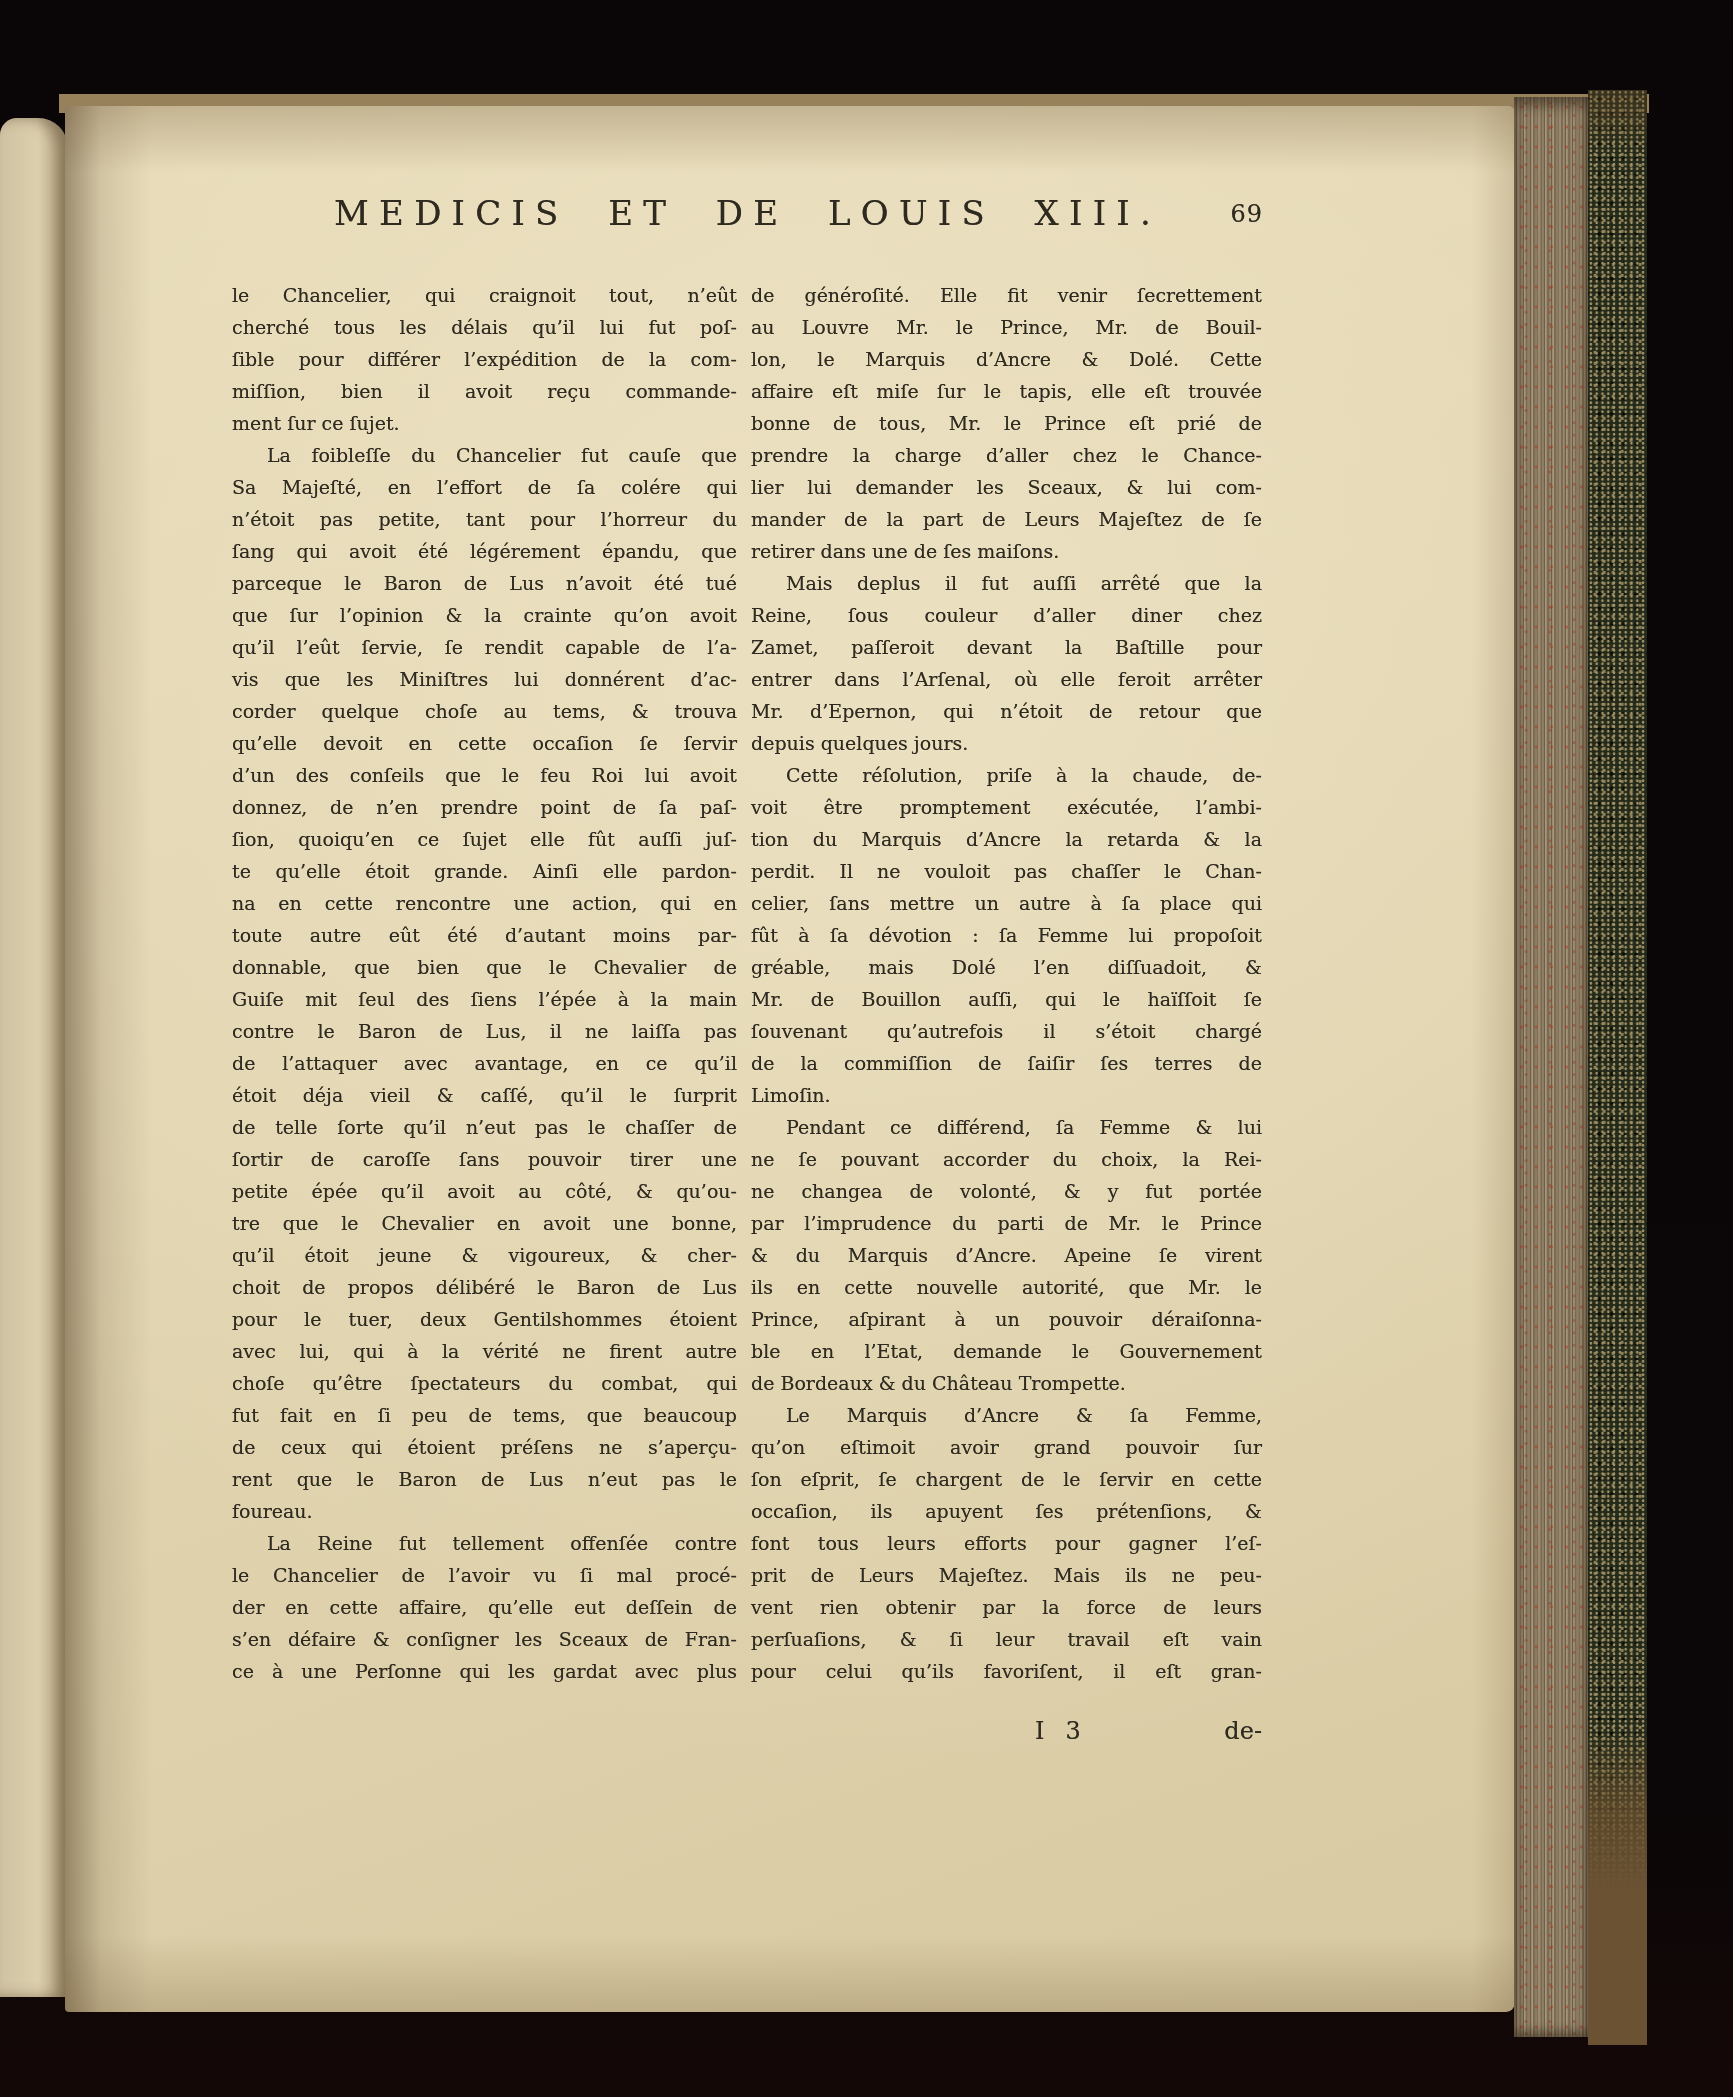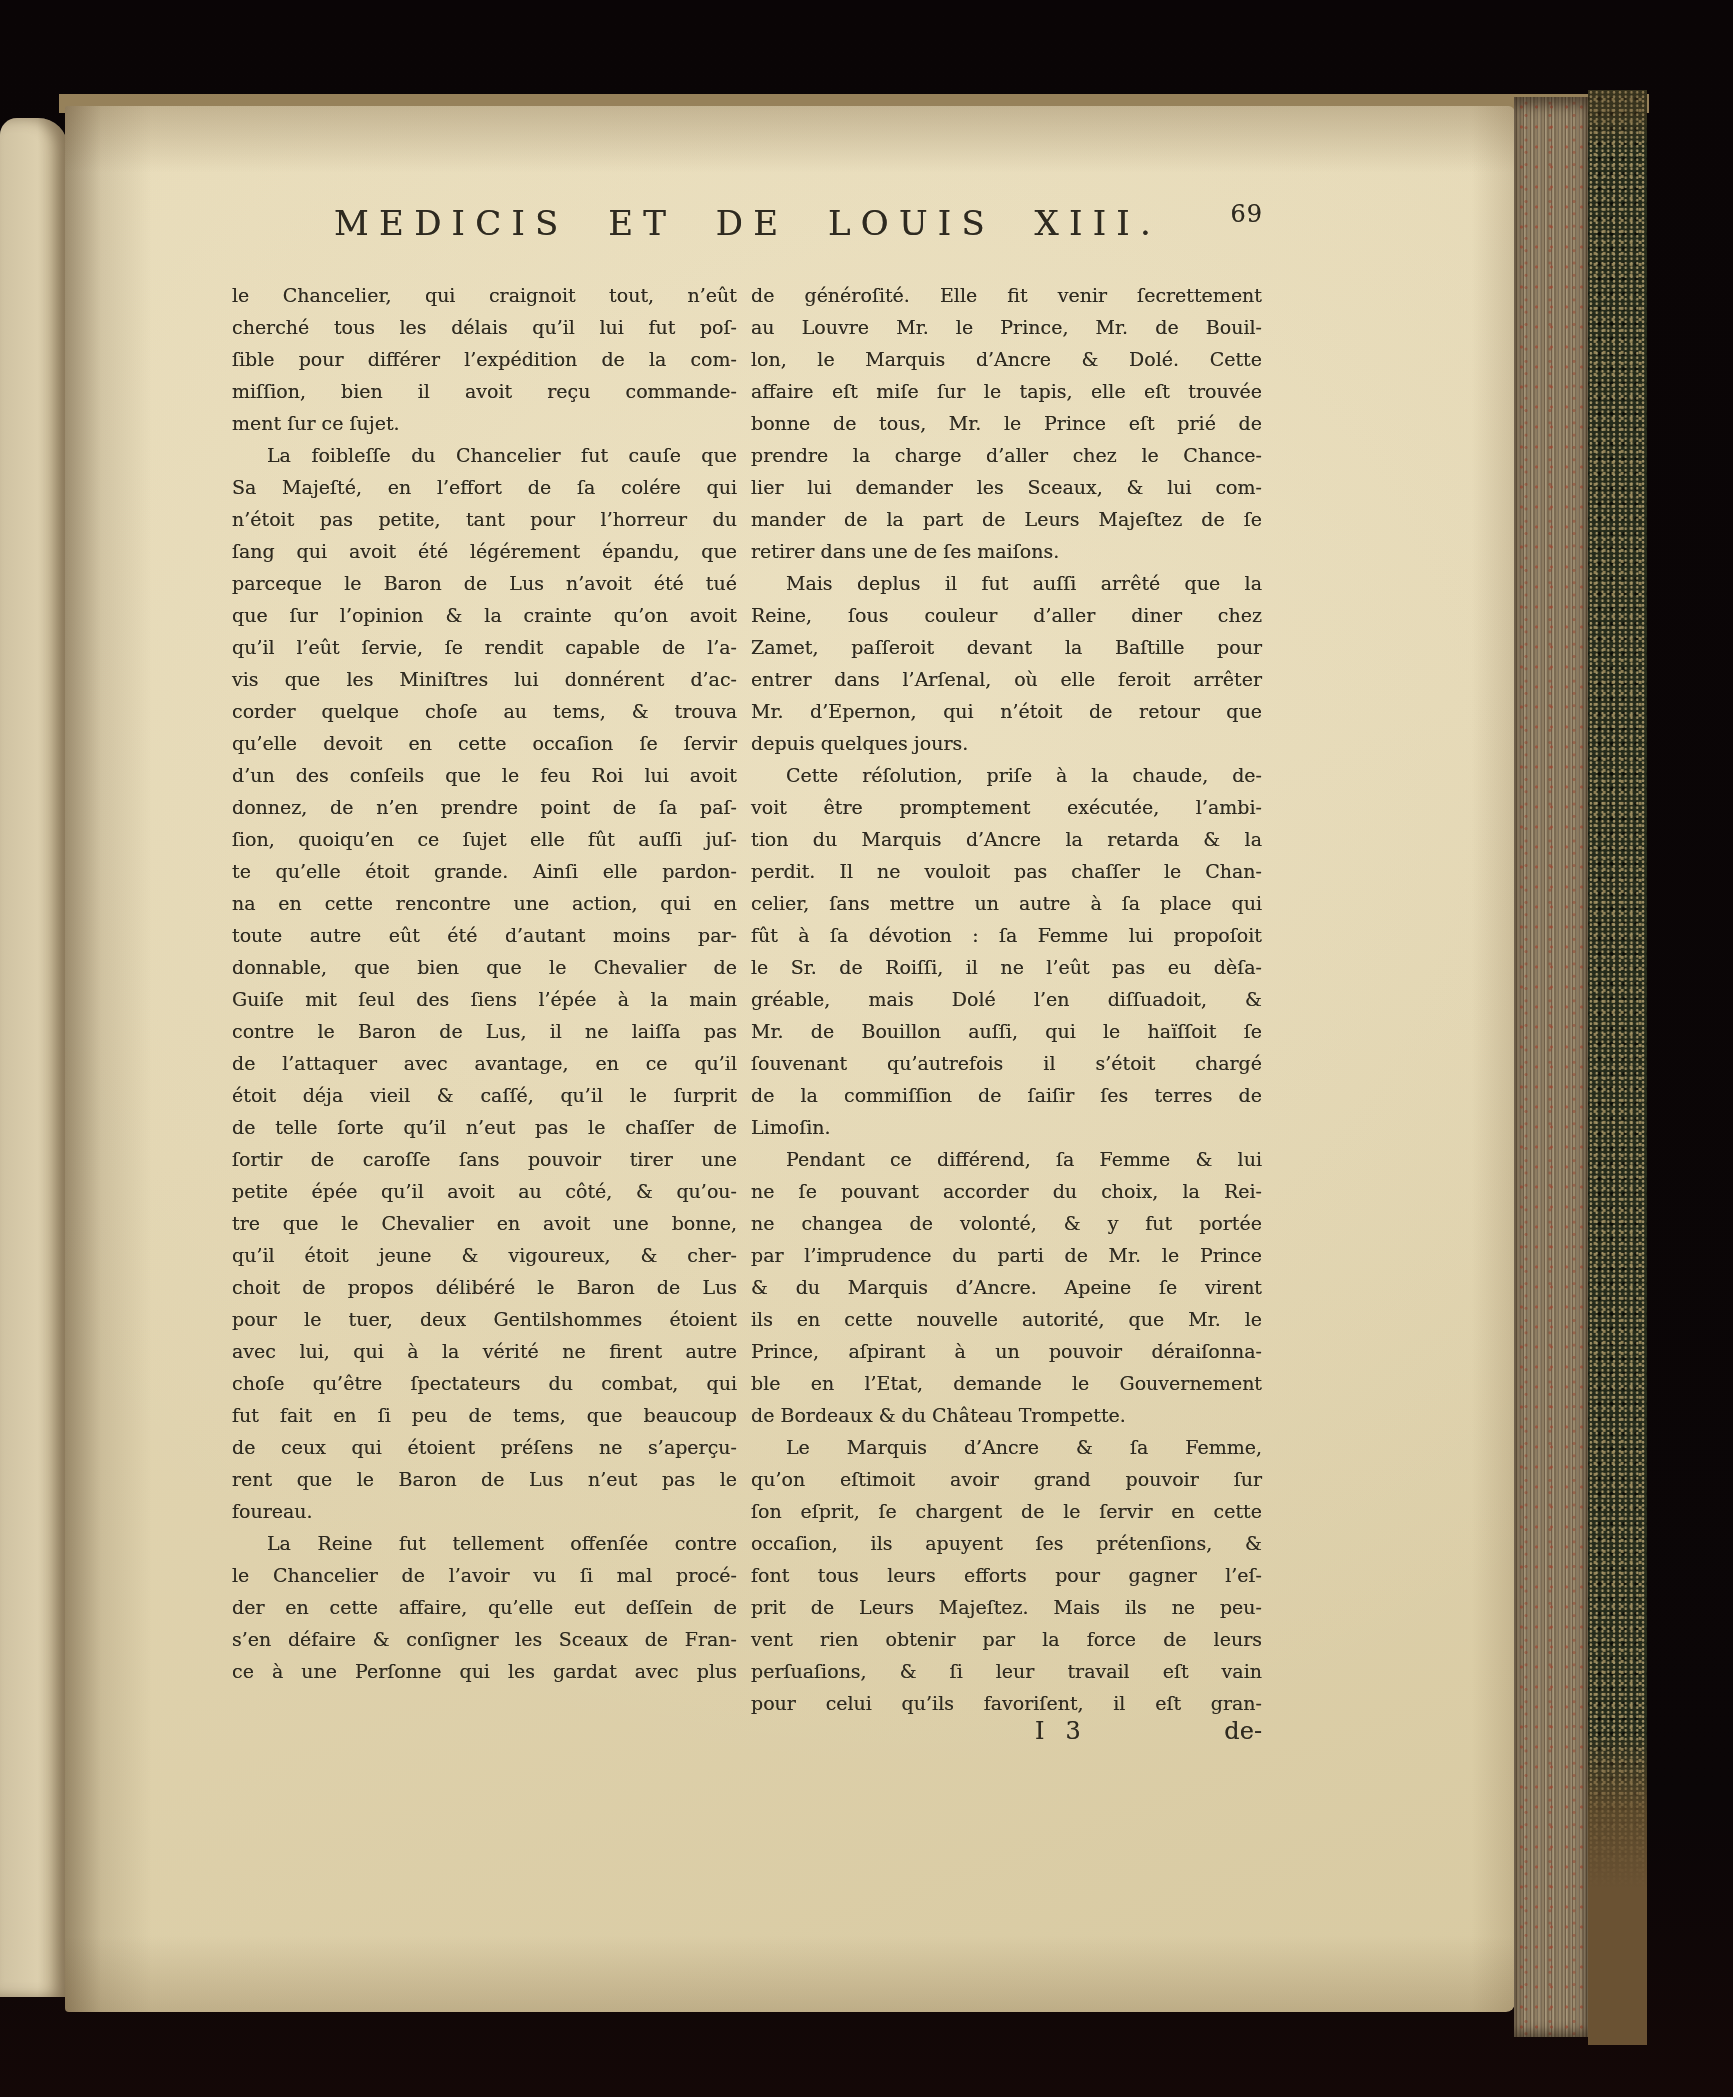--- a/index.html
+++ b/index.html
@@ -63,21 +63,21 @@
   }
   .board:after{
     content:"";position:absolute;left:0;top:0;right:0;bottom:0;
     background:linear-gradient(180deg,rgba(90,66,36,.35) 0 1.2%,rgba(90,66,36,0) 3%,
                rgba(0,0,0,0) 84%,rgba(104,79,46,.75) 88%,#6a5233 92% 100%);
   }
 
   
   .header{
     position:absolute;left:167px;top:87px;width:1031px;height:59px;
-    display:flex;align-items:center;justify-content:center;
+    display:flex;justify-content:center;
     color:#2e2a20;
   }
   .header-title{
     font-size:34px;letter-spacing:.30em;word-spacing:.55em;
     text-shadow:0 0 0.6px rgba(46,42,32,.65);
     white-space:nowrap;
   }
   .page-number{
     position:absolute;right:0;top:6.5px;font-size:24px;letter-spacing:.04em;
     text-shadow:0 0 0.6px rgba(46,42,32,.6);
@@ -182,21 +182,20 @@
         <div class="line">Zamet, paſſeroit devant la Baſtille pour</div>
         <div class="line">entrer dans l’Arſenal, où elle feroit arrêter</div>
         <div class="line">Mr. d’Epernon, qui n’étoit de retour que</div>
         <div class="line end">depuis quelques jours.</div>
         <div class="line indent">Cette réſolution, priſe à la chaude, de-</div>
         <div class="line">voit être promptement exécutée, l’ambi-</div>
         <div class="line">tion du Marquis d’Ancre la retarda &amp; la</div>
         <div class="line">perdit.  Il ne vouloit pas chaſſer le Chan-</div>
         <div class="line">celier, ſans mettre un autre à ſa place qui</div>
         <div class="line">fût à ſa dévotion : ſa Femme lui propoſoit</div>
-        <div class="line">le Sr. de Roiſſi, il ne l’eût pas eu dèſa-</div>
         <div class="line">gréable, mais Dolé l’en diſſuadoit, &amp;</div>
         <div class="line">Mr. de Bouillon auſſi, qui le haïſſoit ſe</div>
         <div class="line">ſouvenant qu’autrefois il s’étoit chargé</div>
         <div class="line">de la commiſſion de ſaiſir ſes terres de</div>
         <div class="line end">Limoſin.</div>
         <div class="line indent">Pendant ce différend, ſa Femme &amp; lui</div>
         <div class="line">ne ſe pouvant accorder du choix, la Rei-</div>
         <div class="line">ne changea de volonté, &amp; y fut portée</div>
         <div class="line">par l’imprudence du parti de Mr. le Prince</div>
         <div class="line">&amp; du Marquis d’Ancre.  Apeine ſe virent</div>

